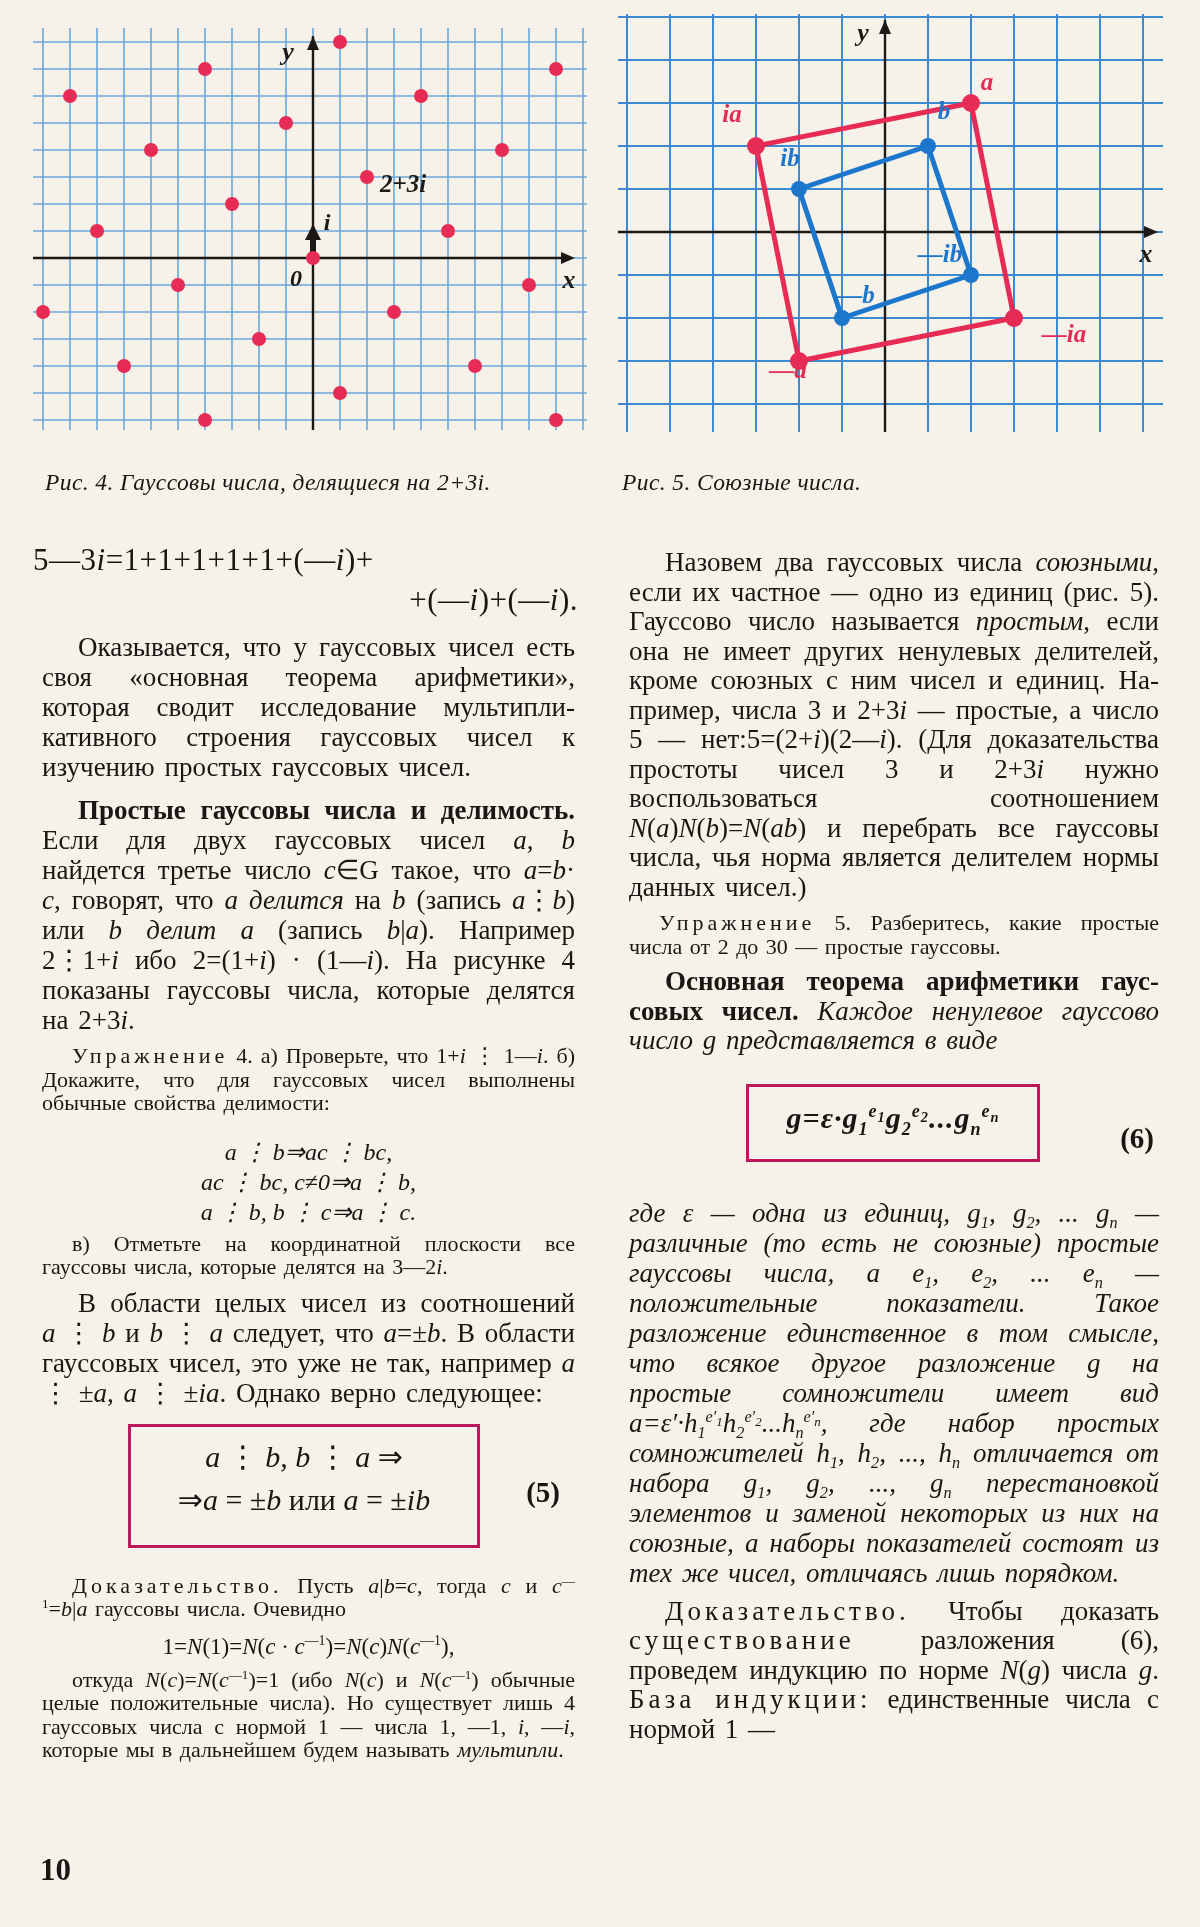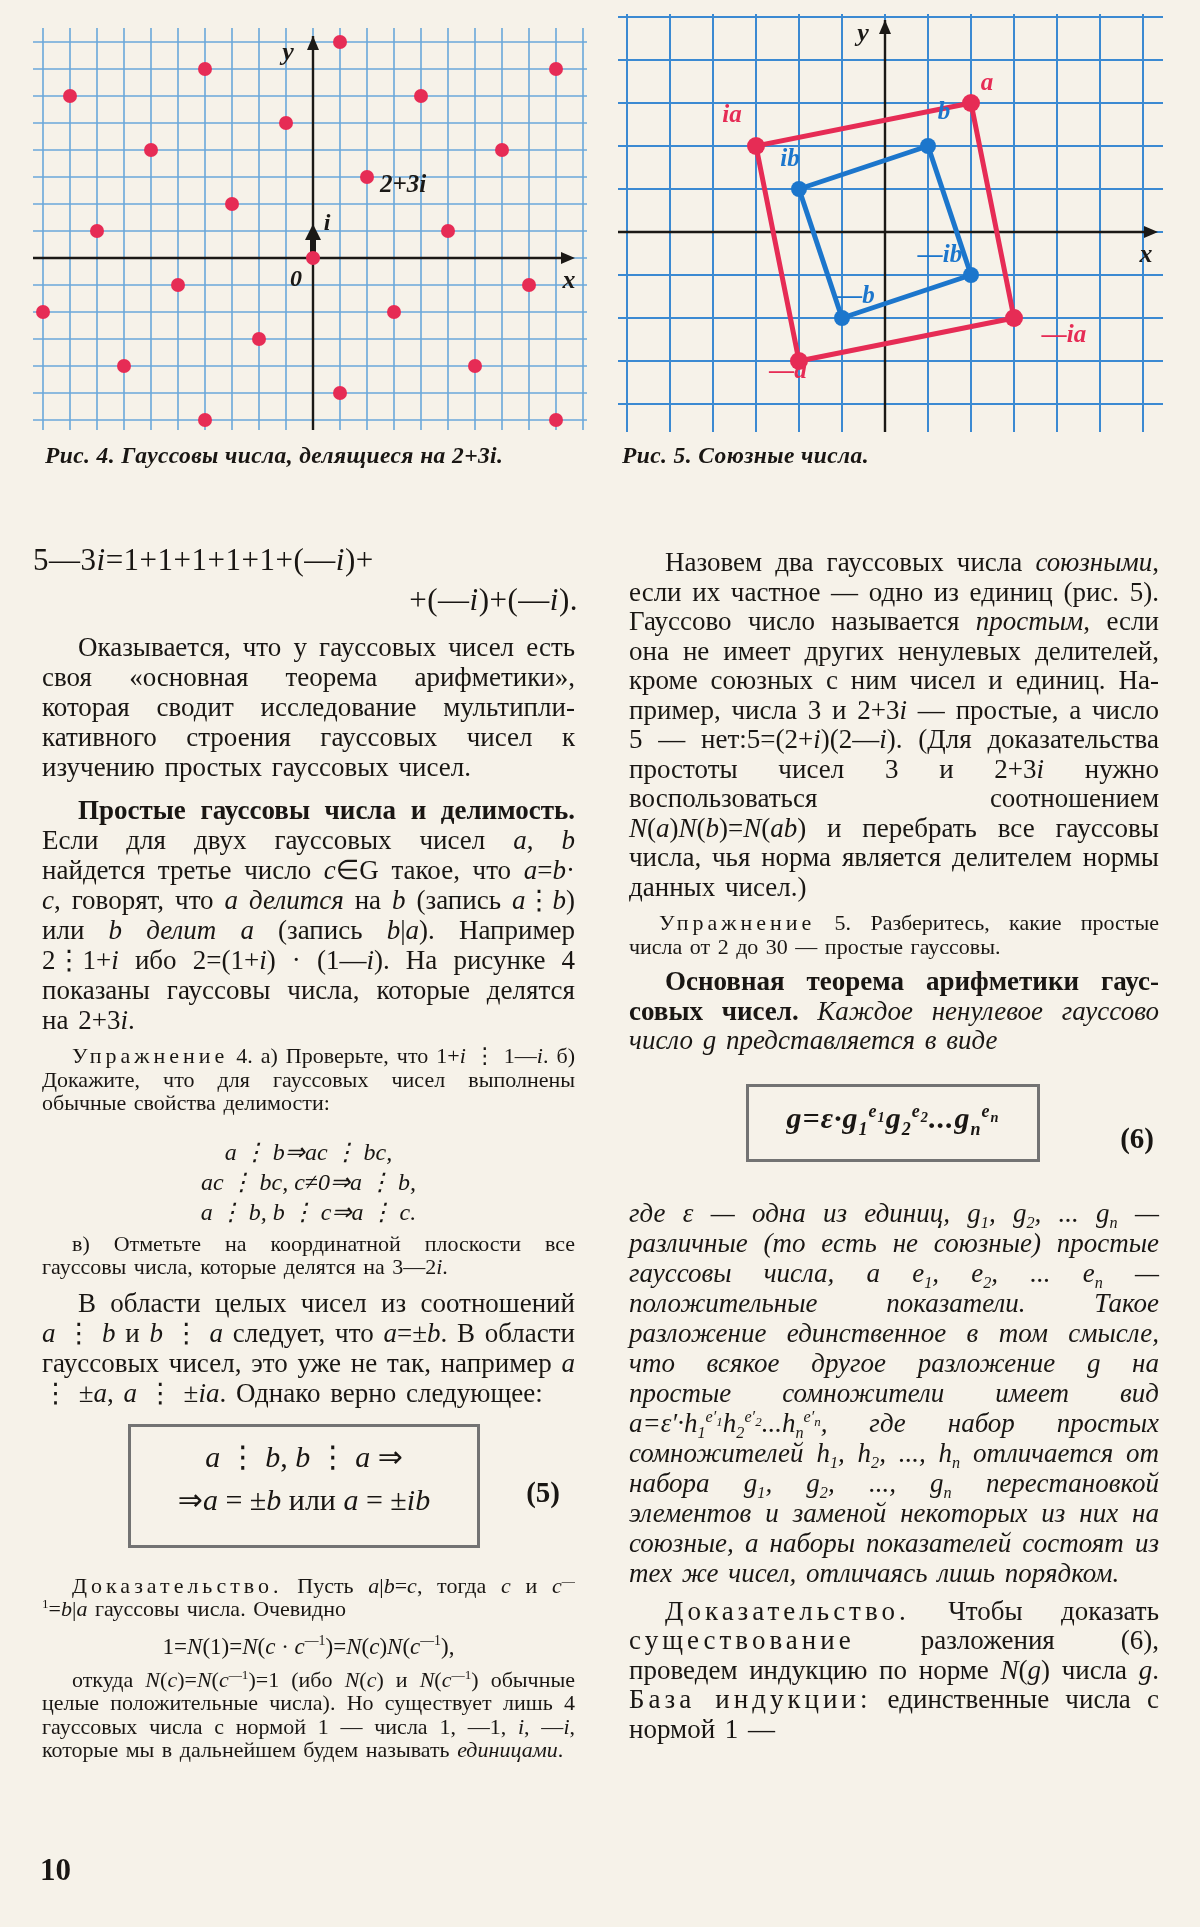--- a/index.html
+++ b/index.html
@@ -4,21 +4,21 @@
 <style>
   html,body{margin:0;padding:0;}
   body{width:1200px;height:1927px;position:relative;background:#f6f2e9;
        font-family:"Liberation Serif", serif;color:#191613;}
   .page{position:absolute;inset:0;overflow:hidden;}
 
   
   .fig{position:absolute;}
   #fig4{left:33px;top:28px;}
   #fig5{left:618px;top:14px;}
-  .caption{position:absolute;top:442px;font-style:italic;font-size:23.5px;letter-spacing:.4px;white-space:nowrap;font-weight:bold;}
+  .caption{position:absolute;top:469px;font-style:italic;font-size:23.5px;letter-spacing:.4px;white-space:nowrap;}
   #cap4{left:45px;}
   #cap5{left:622px;}
 
   
   .col{position:absolute;top:540px;}
   #colL{left:33px;width:551px;}
   #colR{left:620px;width:548px;}
 
   p{margin:9px;}
   .main{font-size:27px;line-height:30px;text-align:justify;text-indent:36px;word-spacing:3px;}
@@ -31,21 +31,21 @@
   sup{font-size:60%;line-height:0;vertical-align:super;}
   sub{font-size:60%;line-height:0;vertical-align:sub;}
   sup sub,sub sup{font-size:80%;}
 
   .fexp{font-size:31px;line-height:40px;letter-spacing:.5px;}
   .fexp.r{text-align:right;padding-right:6px;}
   .dispf{font-size:24px;line-height:30px;text-align:center;font-style:italic;}
   .dispfN{font-size:23px;line-height:28px;text-align:center;}
 
   .boxwrap{position:relative;}
-  .fbox{border:3px solid #737373;text-align:center;background:transparent;}
+  .fbox{border:3px solid #be185d;text-align:center;background:transparent;}
   #box5{margin:16px 0 0 95px;width:346px;padding:8px 0 24px 0;font-size:30px;line-height:43px;}
   #box6{margin:28px 0 0 126px;width:288px;padding:14px 0 24px 0;font-size:30px;font-weight:bold;font-style:italic;letter-spacing:1px;}
   .eqnum{position:absolute;font-size:29px;font-weight:bold;}
   #num5{right:24px;top:52px;}
   #num6{right:14px;top:38px;}
   #pageno{position:absolute;left:40px;top:1852px;font-size:31px;font-weight:bold;}
 </style>
 </head>
 <body>
 
@@ -192,21 +192,21 @@
     <p class="main" style="margin-top:5px">В области целых чисел из соот­ношений <i>a</i> ⋮ <i>b</i> и <i>b</i> ⋮ <i>a</i> следует, что <i>a</i>=±<i>b</i>. В области гауссовых чисел, это уже не так, например <i>a</i> ⋮ ±<i>a</i>, <i>a</i> ⋮ ±<i>ia</i>. Однако верно следующее:</p>
     <div class="boxwrap">
       <div class="fbox" id="box5">
         <div><i>a</i> ⋮ <i>b</i>, <i>b</i> ⋮ <i>a</i> ⇒</div>
         <div>⇒<i>a</i> = ±<i>b</i> или <i>a</i> = ±<i>ib</i></div>
       </div>
       <span class="eqnum" id="num5">(5)</span>
     </div>
     <p class="petit" style="margin-top:26px"><span class="sp">Доказательство.</span> Пусть <i>a</i>|<i>b</i>=<i>c</i>, тогда <i>c</i> и <i>c</i><sup>—1</sup>=<i>b</i>|<i>a</i> гауссовы числа. Очевидно</p>
     <div class="dispfN" style="margin-top:12px">1=<i>N</i>(1)=<i>N</i>(<i>c</i> · <i>c</i><sup>—1</sup>)=<i>N</i>(<i>c</i>)<i>N</i>(<i>c</i><sup>—1</sup>),</div>
-    <p class="petit" style="margin-top:7px">откуда <i>N</i>(<i>c</i>)=<i>N</i>(<i>c</i><sup>—1</sup>)=1 (ибо <i>N</i>(<i>c</i>) и <i>N</i>(<i>c</i><sup>—1</sup>) обычные целые положительные числа). Но су­ществует лишь 4 гауссовых числа с нормой 1 — числа 1, —1, <i>i</i>, —<i>i</i>, которые мы в даль­нейшем будем называть <i>единицами</i>.</p>
+    <p class="petit" style="margin-top:7px">откуда <i>N</i>(<i>c</i>)=<i>N</i>(<i>c</i><sup>—1</sup>)=1 (ибо <i>N</i>(<i>c</i>) и <i>N</i>(<i>c</i><sup>—1</sup>) обычные целые положительные числа). Но су­ществует лишь 4 гауссовых числа с нормой 1 — числа 1, —1, <i>i</i>, —<i>i</i>, которые мы в даль­нейшем будем называть <i>мультипли</i>.</p>
   </div>
 
   <div class="col" id="colR">
     <p class="main" style="margin-top:8px">Назовем два гауссовых числа <i>союз­ными</i>, если их частное — одно из единиц (рис. 5). Гауссово число назы­вается <i>простым</i>, если она не имеет других ненулевых делителей, кроме союзных с ним чисел и единиц. На­пример, числа 3 и 2+3<i>i</i> — простые, а число 5 — нет:5=(2+<i>i</i>)(2—<i>i</i>). (Для доказательства простоты чисел 3 и 2+3<i>i</i> нужно воспользоваться соотно­шением <i>N</i>(<i>a</i>)<i>N</i>(<i>b</i>)=<i>N</i>(<i>ab</i>) и перебрать все гауссовы числа, чья норма яв­ляется делителем нормы данных чисел.)</p>
     <p class="petit" style="margin-top:7px"><span class="sp">Упражнение</span> 5. Разберитесь, какие про­стые числа от 2 до 30 — простые гаус­совы.</p>
     <p class="main" style="margin-top:6px"><b>Основная теорема арифметики гаус­совых чисел.</b> <i>Каждое ненулевое гаус­сово число g представляется в виде</i></p>
     <div class="boxwrap">
       <div class="fbox" id="box6">g=ε·g<sub>1</sub><sup>e<sub>1</sub></sup>g<sub>2</sub><sup>e<sub>2</sub></sup>...g<sub>n</sub><sup>e<sub>n</sub></sup></div>
       <span class="eqnum" id="num6">(6)</span>
     </div>

